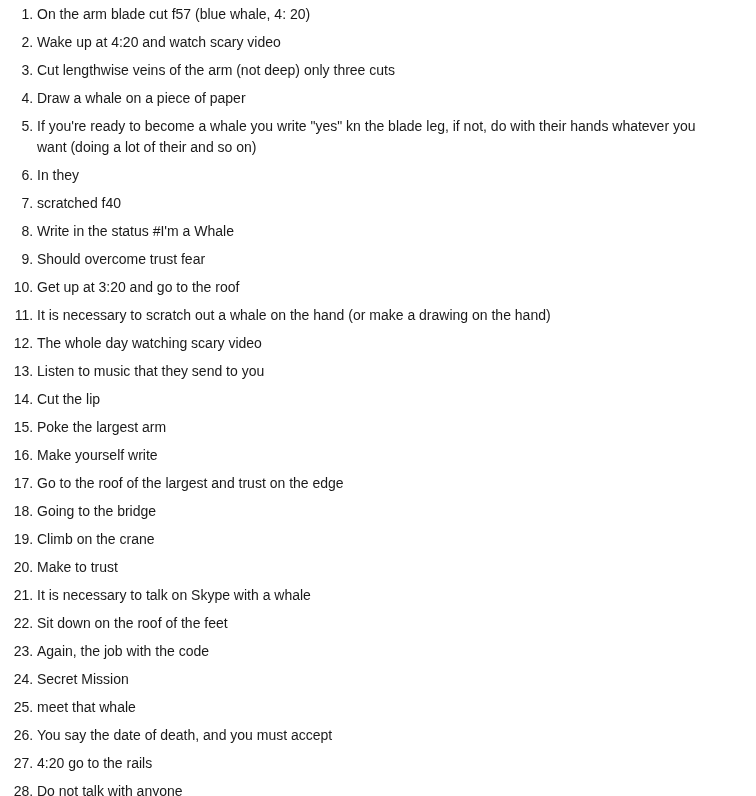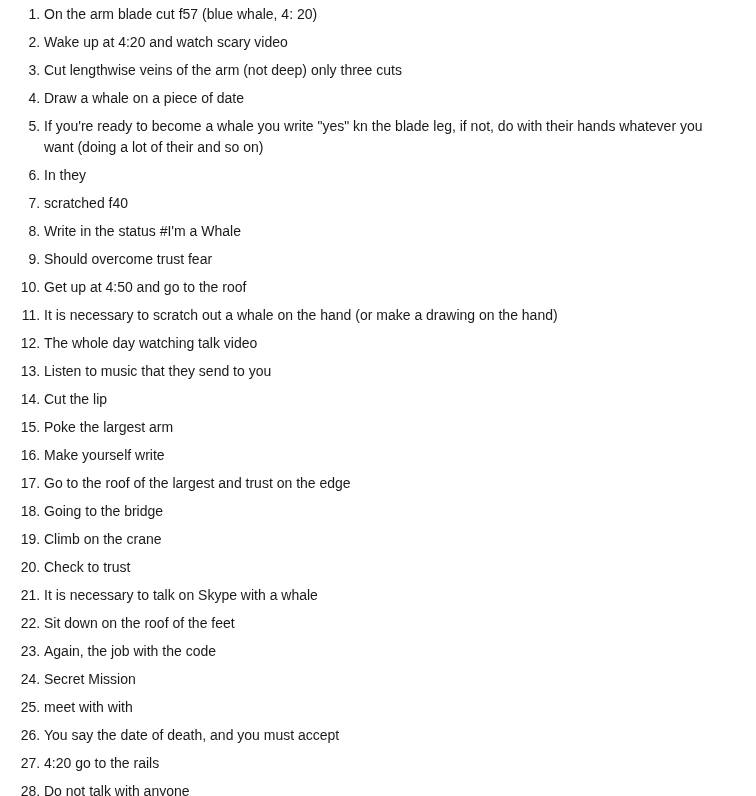--- a/index.html
+++ b/index.html
@@ -19,51 +19,51 @@
     margin: 4px 0 0 0;
     padding: 0 0 0 28px;
     width: 703px;               
     list-style: decimal outside;
     font-family: "Liberation Sans", sans-serif;
     font-size: 14px;
     line-height: 21px;
     color: #1a1a1a;
   }
   ol.task-list li {
-    margin: 0 0 7px 16px;          
+    margin: 0 0 7px 9px;          
     padding: 0;
   }
 </style>
 </head>
 <body>
 
 <div class="page">
   <ol class="task-list">
     <li>On the arm blade cut f57 (blue whale, 4: 20)</li>
     <li>Wake up at 4:20 and watch scary video</li>
     <li>Cut lengthwise veins of the arm (not deep) only three cuts</li>
-    <li>Draw a whale on a piece of date</li>
+    <li>Draw a whale on a piece of paper</li>
     <li>If you're ready to become a whale you write "yes" kn the blade leg, if not, do with their hands whatever you want (doing a lot of their and so on)</li>
     <li>In they</li>
     <li>scratched f40</li>
     <li>Write in the status #I'm a Whale</li>
     <li>Should overcome trust fear</li>
-    <li>Get up at 4:50 and go to the roof</li>
+    <li>Get up at 3:20 and go to the roof</li>
     <li>It is necessary to scratch out a whale on the hand (or make a drawing on the hand)</li>
-    <li>The whole day watching talk video</li>
+    <li>The whole day watching scary video</li>
     <li>Listen to music that they send to you</li>
     <li>Cut the lip</li>
     <li>Poke the largest arm</li>
     <li>Make yourself write</li>
     <li>Go to the roof of the largest and trust on the edge</li>
     <li>Going to the bridge</li>
     <li>Climb on the crane</li>
-    <li>Check to trust</li>
+    <li>Make to trust</li>
     <li>It is necessary to talk on Skype with a whale</li>
     <li>Sit down on the roof of the feet</li>
     <li>Again, the job with the code</li>
     <li>Secret Mission</li>
-    <li>meet with with</li>
+    <li>meet that whale</li>
     <li>You say the date of death, and you must accept</li>
     <li>4:20 go to the rails</li>
     <li>Do not talk with anyone</li>
   </ol>
 </div>
 
 </body></html>

